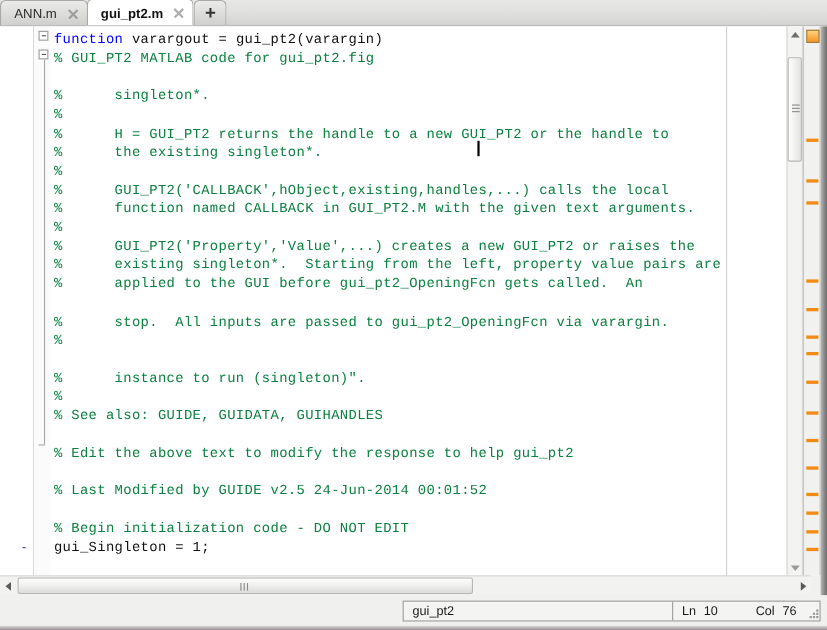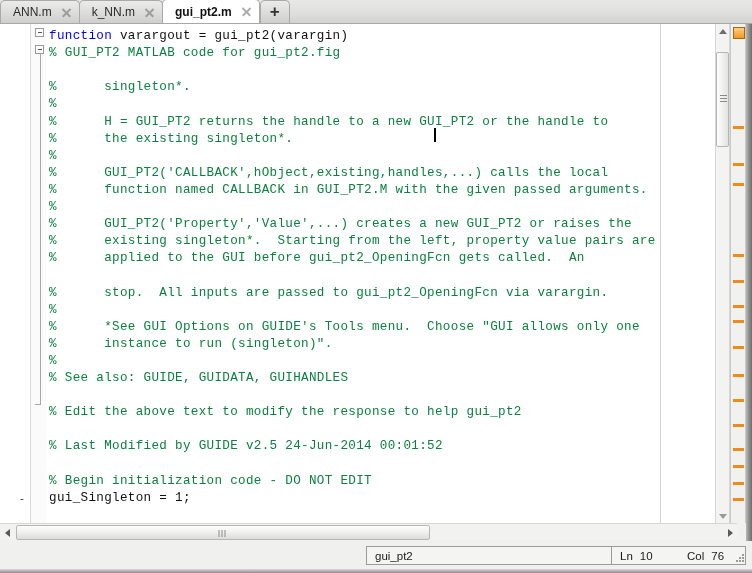--- a/index.html
+++ b/index.html
@@ -357,24 +357,20 @@
 </head>
 <body>
 
 <div id="app">
 
   <div class="tabbar">
     <div class="tab">
       <span class="tab-label">ANN.m</span>
       <span class="tab-close"></span>
     </div>
-    <div class="tab">
-      <span class="tab-label">k_NN.m</span>
-      <span class="tab-close"></span>
-    </div>
     <div class="tab active">
       <span class="tab-label">gui_pt2.m</span>
       <span class="tab-close"></span>
     </div>
     <div class="tab-new">+</div>
   </div>
 
   <div class="editor">
     <div class="gutter"></div>
     <div class="foldcol">
@@ -418,21 +414,21 @@
         <div class="row" style="top: 123.7px;">
           <div class="lineno" style="width: 24px;">8</div>
           <div class="codetext" style="left: 49px;"><span class="cm">%</span></div>
         </div>
         <div class="row" style="top: 140.8px;">
           <div class="lineno" style="width: 24px;">9</div>
           <div class="codetext" style="left: 49px;"><span class="cm">%      GUI_PT2('CALLBACK',hObject,existing,handles,...) calls the local</span></div>
         </div>
         <div class="row" style="top: 157.9px;">
           <div class="lineno" style="width: 24px;">10</div>
-          <div class="codetext" style="left: 49px;"><span class="cm">%      function named CALLBACK in GUI_PT2.M with the given passed arguments.</span></div>
+          <div class="codetext" style="left: 49px;"><span class="cm">%      function named CALLBACK in GUI_PT2.M with the given text arguments.</span></div>
         </div>
         <div class="row" style="top: 175px;">
           <div class="lineno" style="width: 24px;">11</div>
           <div class="codetext" style="left: 49px;"><span class="cm">%</span></div>
         </div>
         <div class="row" style="top: 192.1px;">
           <div class="lineno" style="width: 24px;">12</div>
           <div class="codetext" style="left: 49px;"><span class="cm">%      GUI_PT2('Property','Value',...) creates a new GUI_PT2 or raises the</span></div>
         </div>
         <div class="row" style="top: 209.2px;">
@@ -449,21 +445,20 @@
         <div class="row" style="top: 260.5px;">
           <div class="lineno" style="width: 24px;">16</div>
           <div class="codetext" style="left: 49px;"><span class="cm">%      stop.  All inputs are passed to gui_pt2_OpeningFcn via varargin.</span></div>
         </div>
         <div class="row" style="top: 277.6px;">
           <div class="lineno" style="width: 24px;">17</div>
           <div class="codetext" style="left: 49px;"><span class="cm">%</span></div>
         </div>
         <div class="row" style="top: 294.7px;">
           <div class="lineno" style="width: 24px;">18</div>
-          <div class="codetext" style="left: 49px;"><span class="cm">%      *See GUI Options on GUIDE's Tools menu.  Choose "GUI allows only one</span></div>
         </div>
         <div class="row" style="top: 311.8px;">
           <div class="lineno" style="width: 24px;">19</div>
           <div class="codetext" style="left: 49px;"><span class="cm">%      instance to run (singleton)".</span></div>
         </div>
         <div class="row" style="top: 328.9px;">
           <div class="lineno" style="width: 24px;">20</div>
           <div class="codetext" style="left: 49px;"><span class="cm">%</span></div>
         </div>
         <div class="row" style="top: 346px;">

